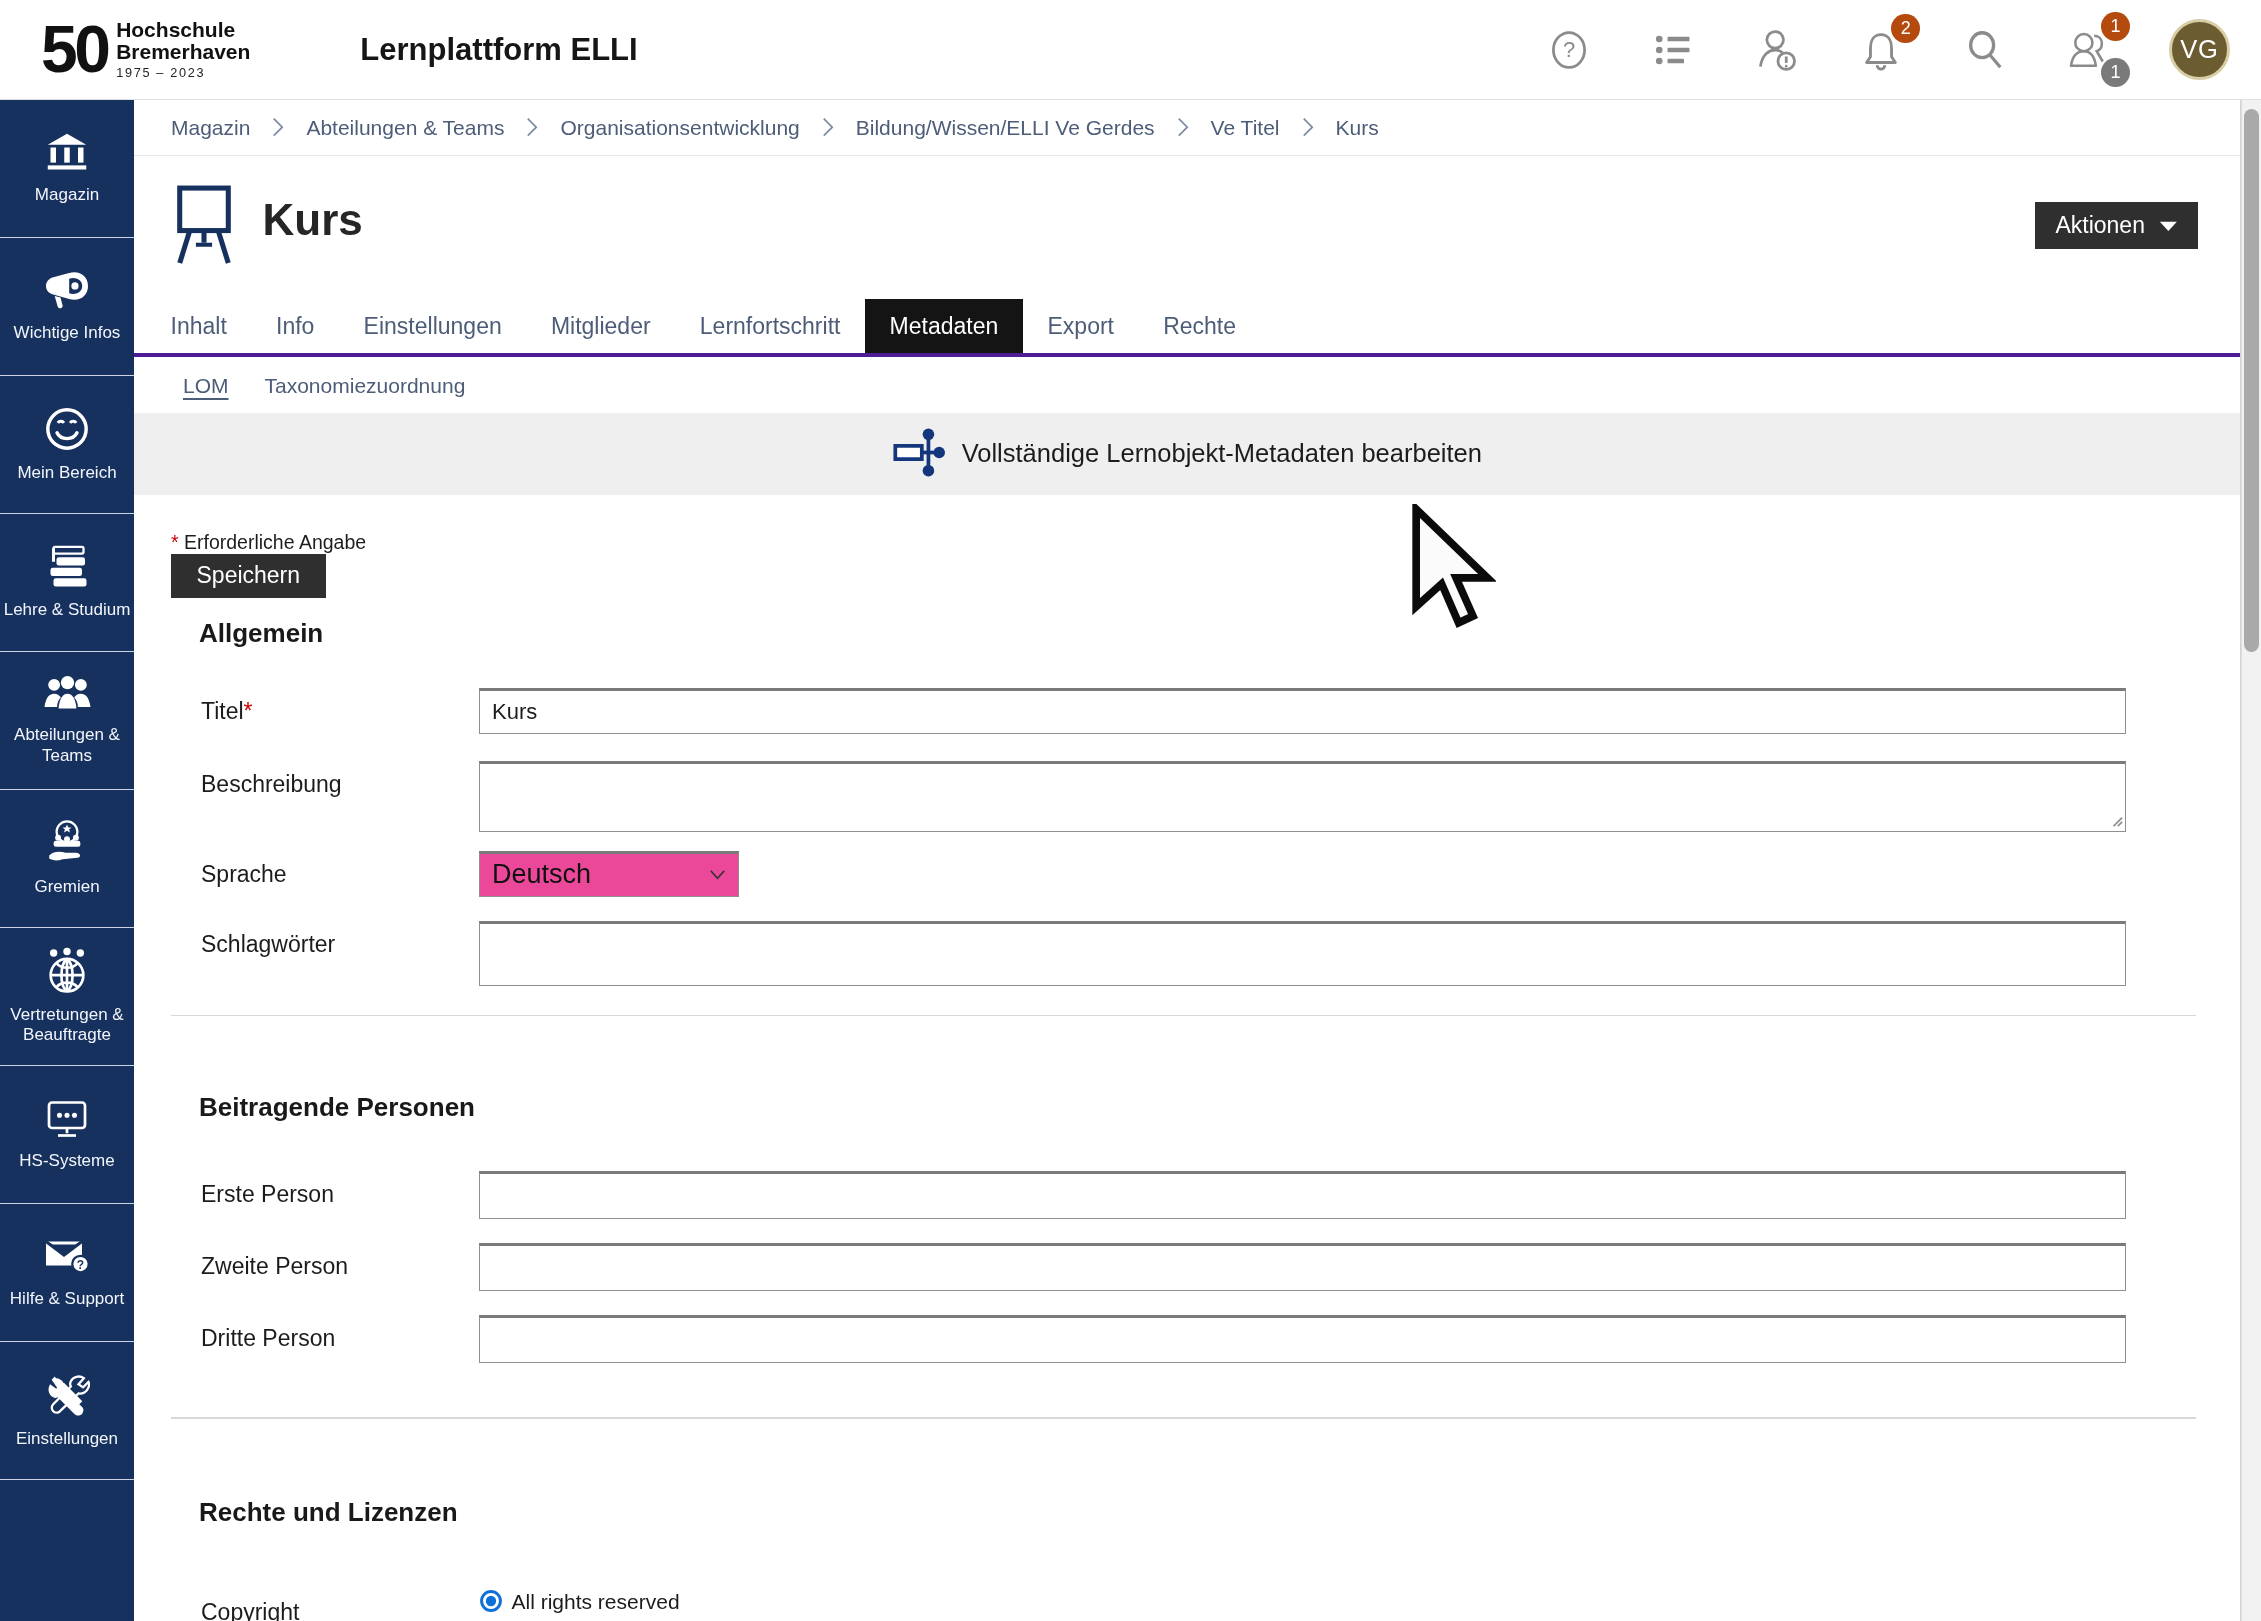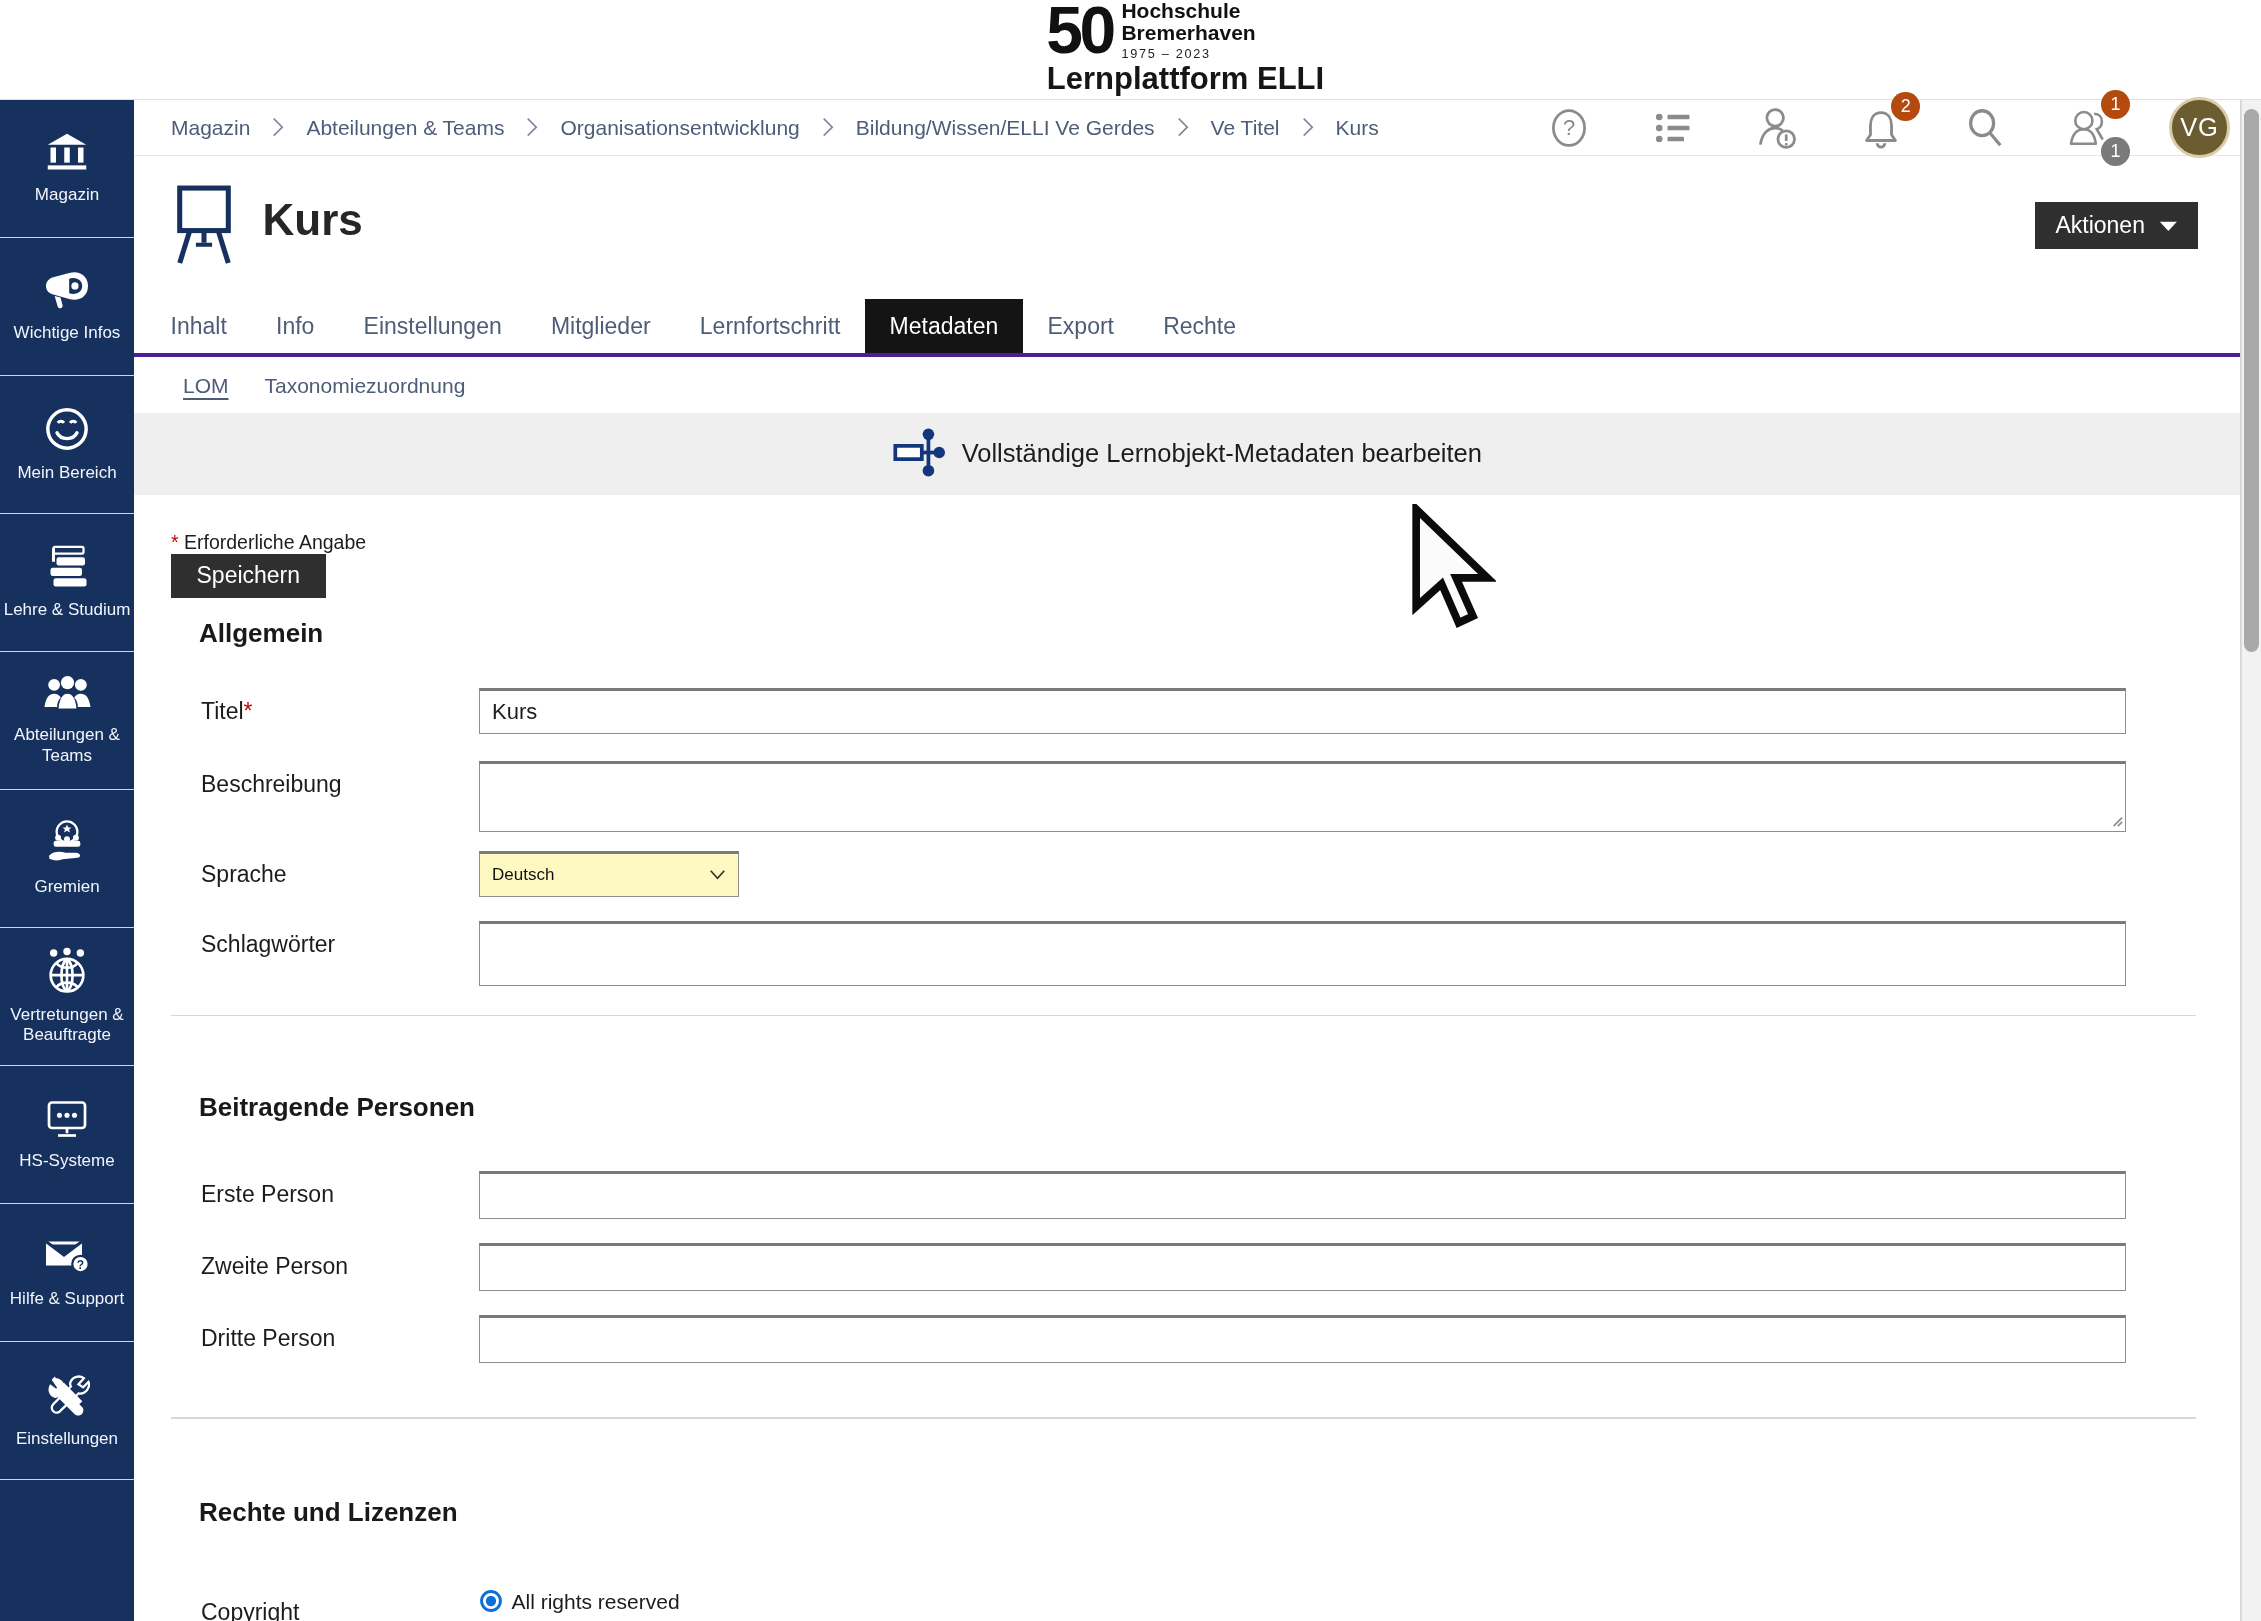--- a/index.html
+++ b/index.html
@@ -1,20 +1,20 @@
 <!DOCTYPE html>
 <html style="font-size:13.6px"><head>
 <meta charset="utf-8">
 <style>
   * { margin:0; padding:0; box-sizing:border-box; }
   html,body { width:2261px; height:1621px; }
   body { font-family:"Liberation Sans", sans-serif; background:#fff; overflow:hidden; position:relative; }
 
   
-  .header { height:100px; display:flex; align-items:center; background:#fff; border-bottom:0.8px solid #e0e0e0; position:relative; z-index:5;flex-direction:column; }
+  .header { height:100px; display:flex; align-items:center; background:#fff; border-bottom:0.8px solid #e0e0e0; position:relative; z-index:5; }
   .logo { display:flex; align-items:center; margin-left:41px; }
   .logo-50 { font-size:66px; font-weight:bold; color:#111; letter-spacing:-3.4px; line-height:0.9; }
   .logo-text { margin-left:8.5px; display:flex; flex-direction:column; }
   .logo-line { font-size:21px; font-weight:bold; color:#111; line-height:1.05; }
   .logo-years { font-size:12.7px; color:#222; margin-top:3.4px; border-top:0; letter-spacing:1.7px; }
   .app-title { font-size:31px; font-weight:bold; color:#161616; margin-left:110px; }
   .header-right { margin-left:auto; margin-right:31px; display:flex; align-items:center; gap:56px; }
   .hicon { position:relative; width:48px; height:48px; display:flex; align-items:center; justify-content:center; cursor:pointer; }
   .badge { position:absolute; min-width:29px; height:29px; border-radius:14.4px; color:#fff; font-size:18px; display:flex; align-items:center; justify-content:center; padding:0 5.1px; }
   .badge-orange { background:#b54a0e; }
@@ -66,21 +66,21 @@
   .section-h { font-size:26px; font-weight:bold; color:#191919; margin-left:65px; }
   .h-allgemein { margin-top:20.4px; }
   .field-row { display:flex; margin-left:67px; }
   .field-label { width:278px; font-size:23px; color:#1c1c1c; padding-top:10.2px; flex-shrink:0; }
   .ctrl { width:1647px; }
   .tinput { width:100%; border:1.7px solid #8f8f8f; border-top:3.4px solid #7a7a7a; font-size:22px; padding:0 12px; font-family:inherit; color:#1c1c1c; background:#fff; }
   .h54 { height:46px; } .h76 { height:65px; } .h56 { height:48px; }
   .tarea { width:100%; height:71px; border:1.7px solid #8f8f8f; border-top:3.4px solid #7a7a7a; font-size:22px; padding:5.1px 12px; font-family:inherit; resize:none; position:relative; }
   .tarea-wrap { position:relative; width:1647px; }
   .resize-grip { position:absolute; right:3.4px; bottom:5.1px; pointer-events:none; }
-  .select-box { width:260px; height:46px; border:1.7px solid #8f8f8f; border-top:3.4px solid #7a7a7a; background:#fef9c3; display:flex; align-items:center; justify-content:space-between; padding:0 12px; font-size:17px; color:#111; cursor:pointer; }
+  .select-box { width:260px; height:46px; border:1.7px solid #8f8f8f; border-top:3.4px solid #7a7a7a; background:#ec4899; display:flex; align-items:center; justify-content:space-between; padding:0 12px; font-size:27px; color:#111; cursor:pointer; }
   .divider { height:1.7px; background:#d8d8d8; margin-left:37px; margin-right:44px; }
   .radio-row { display:flex; align-items:center; gap:8.5px; }
   .radio-label { font-size:21px; color:#1c1c1c; }
 
   .cursor { position:absolute; left:1411px; top:504px; z-index:50; pointer-events:none; }
 </style>
 </head>
 <body>
 
 <div class="header">

